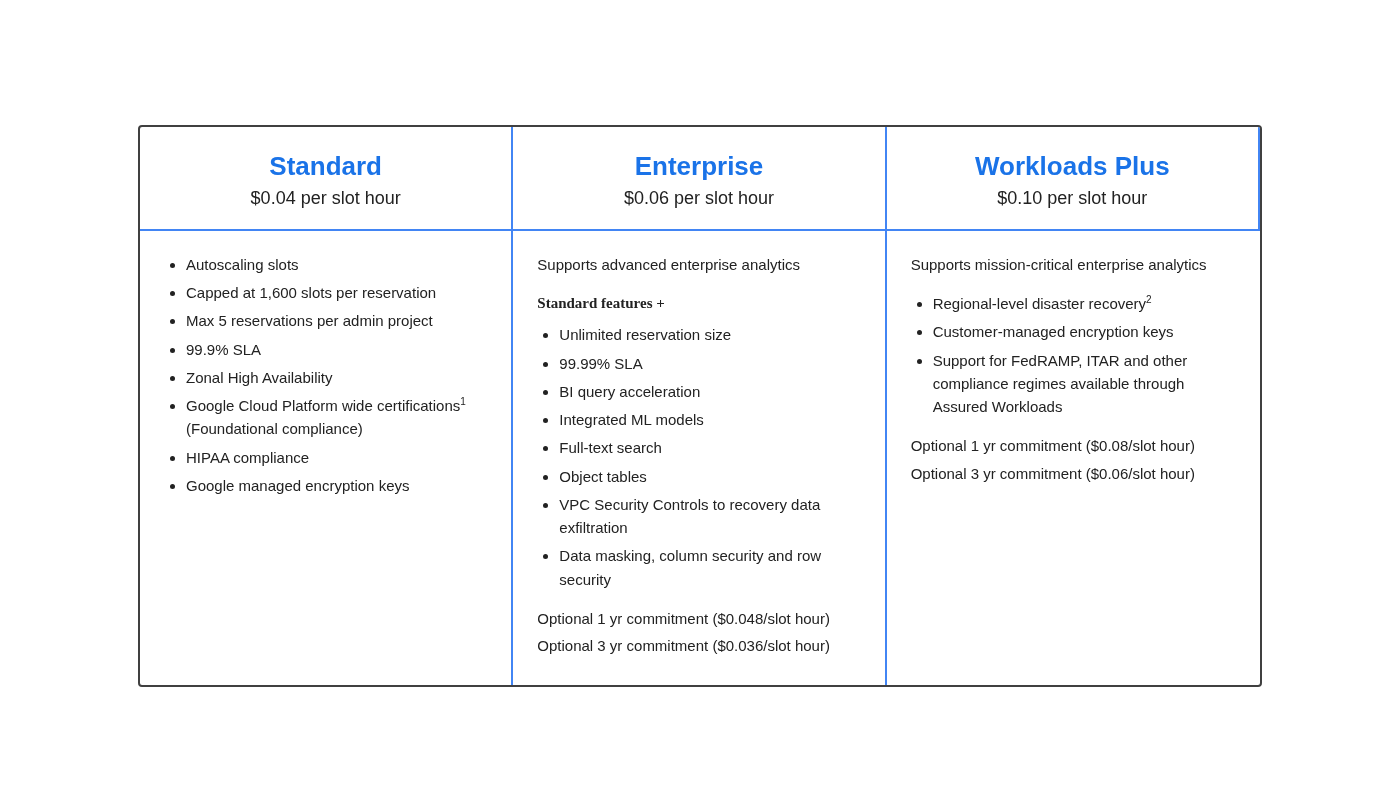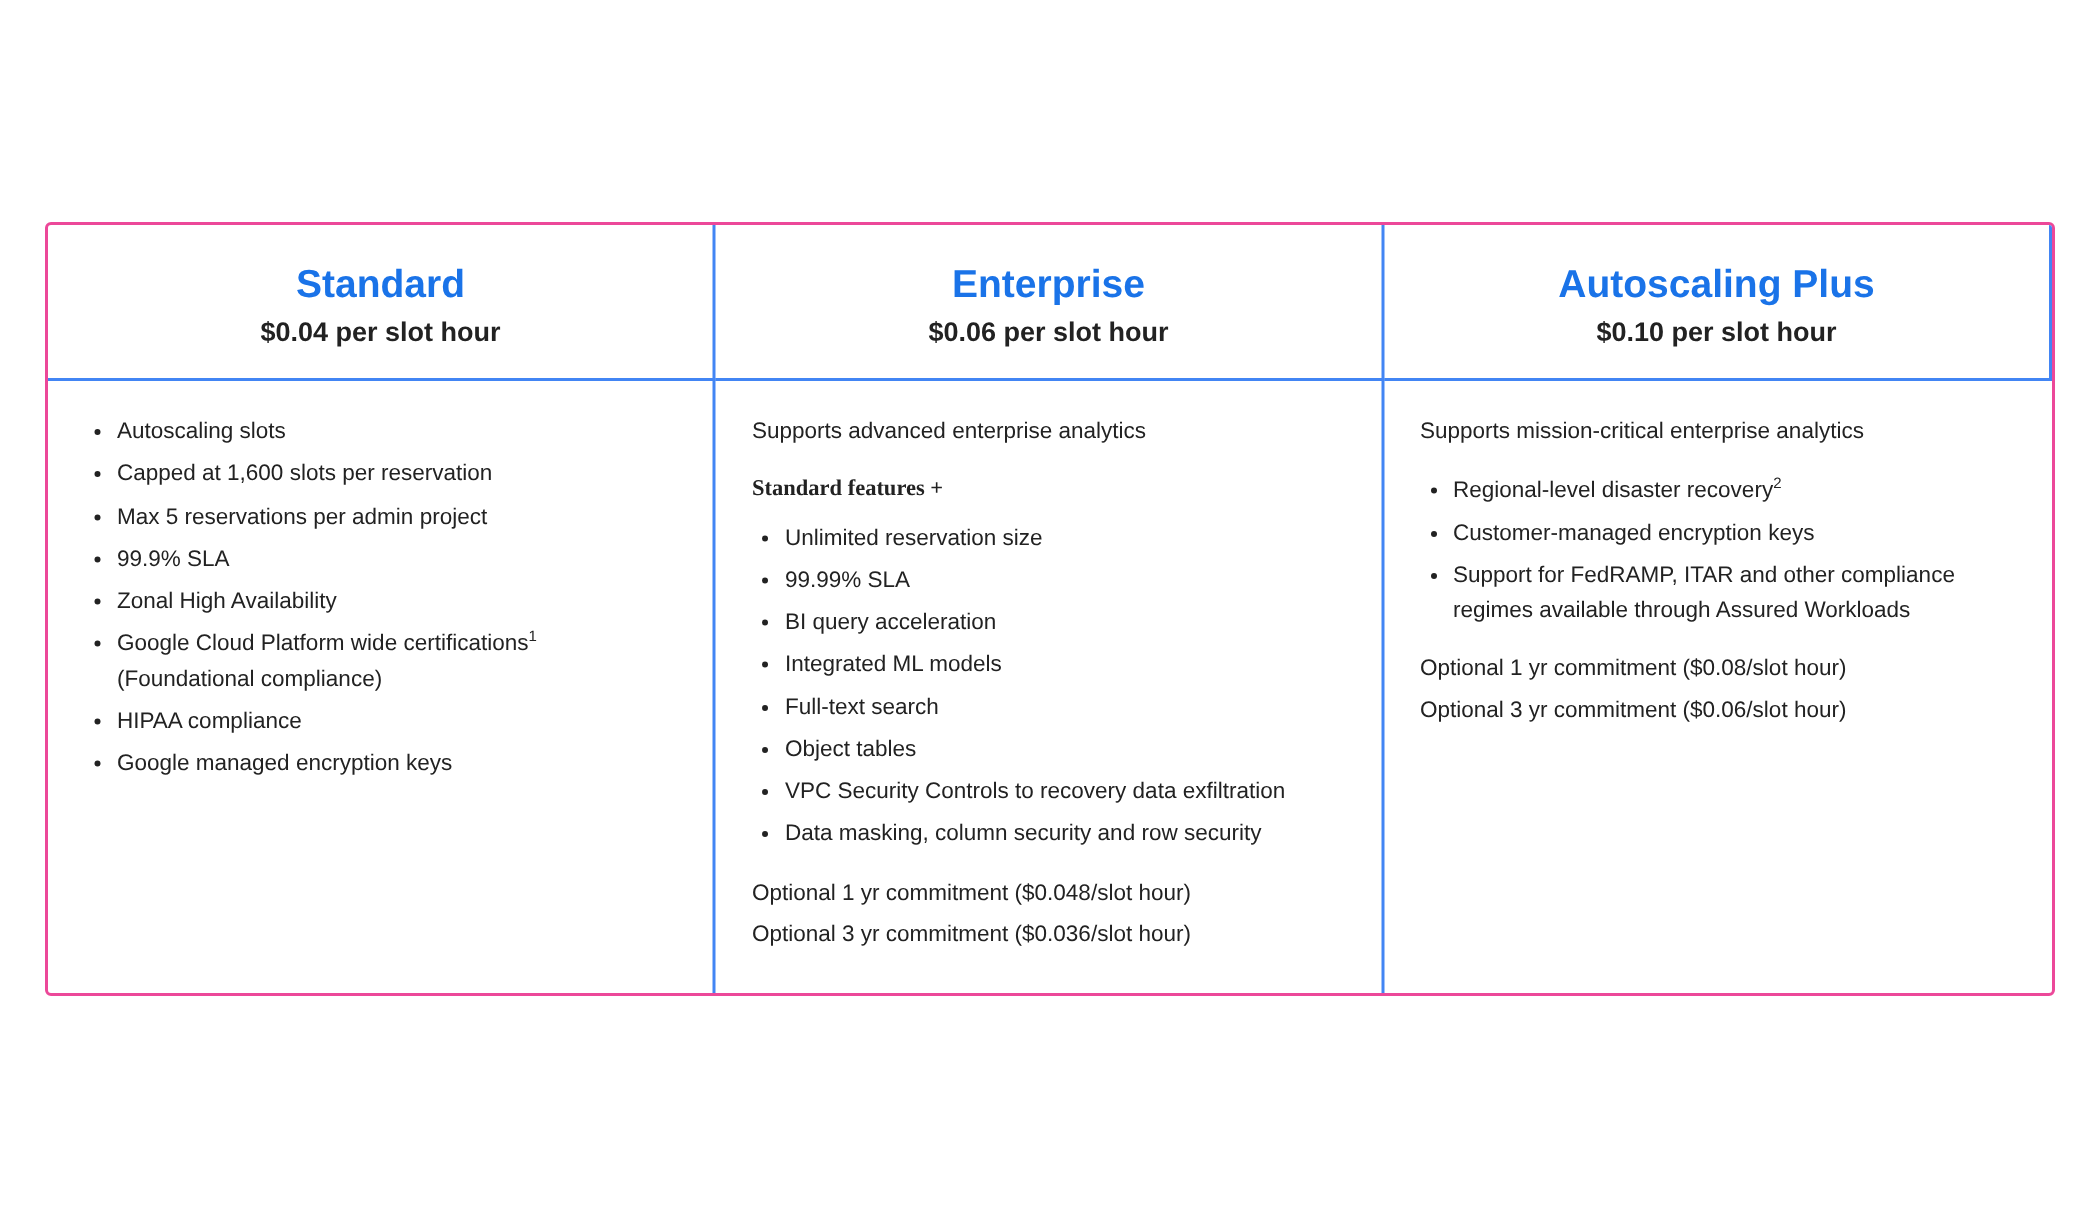--- a/index.html
+++ b/index.html
@@ -12,22 +12,22 @@
       background: #fff;
       font-family: Arial, sans-serif;
       display: flex;
       justify-content: center;
       align-items: center;
       min-height: 100vh;
       padding: 20px;
     }
 
     .comparison-table {
-      width: 1340px;
-      border: 2px solid #ec4899;
+      width: 1124px;
+      border: 2px solid #404040;
       border-radius: 4px;
       display: grid;
       grid-template-columns: 1fr 1fr 1fr;
       overflow: hidden;
     }
 
     .col-header {
       padding: 24px 20px 20px;
       text-align: center;
       border-bottom: 2px solid #4285f4;
@@ -40,21 +40,20 @@
     .plan-name {
       font-size: 26px;
       font-weight: 700;
       color: #1a73e8;
       margin-bottom: 6px;
     }
 
     .plan-price {
       font-size: 18px;
       color: #222;
-      font-weight: bold;
     }
 
     .col-body {
       padding: 22px 24px 28px;
       font-size: 15px;
       color: #222;
       line-height: 1.55;
       vertical-align: top;
     }
 
@@ -98,21 +97,21 @@
 
   <div class="col-header">
     <div class="plan-name">Standard</div>
     <div class="plan-price">$0.04 per slot hour</div>
   </div>
   <div class="col-header">
     <div class="plan-name">Enterprise</div>
     <div class="plan-price">$0.06 per slot hour</div>
   </div>
   <div class="col-header">
-    <div class="plan-name">Autoscaling Plus</div>
+    <div class="plan-name">Workloads Plus</div>
     <div class="plan-price">$0.10 per slot hour</div>
   </div>
 
   <div class="col-body">
     <ul class="feature-list">
       <li>Autoscaling slots</li>
       <li>Capped at 1,600 slots per reservation</li>
       <li>Max 5 reservations per admin project</li>
       <li>99.9% SLA</li>
       <li>Zonal High Availability</li>

